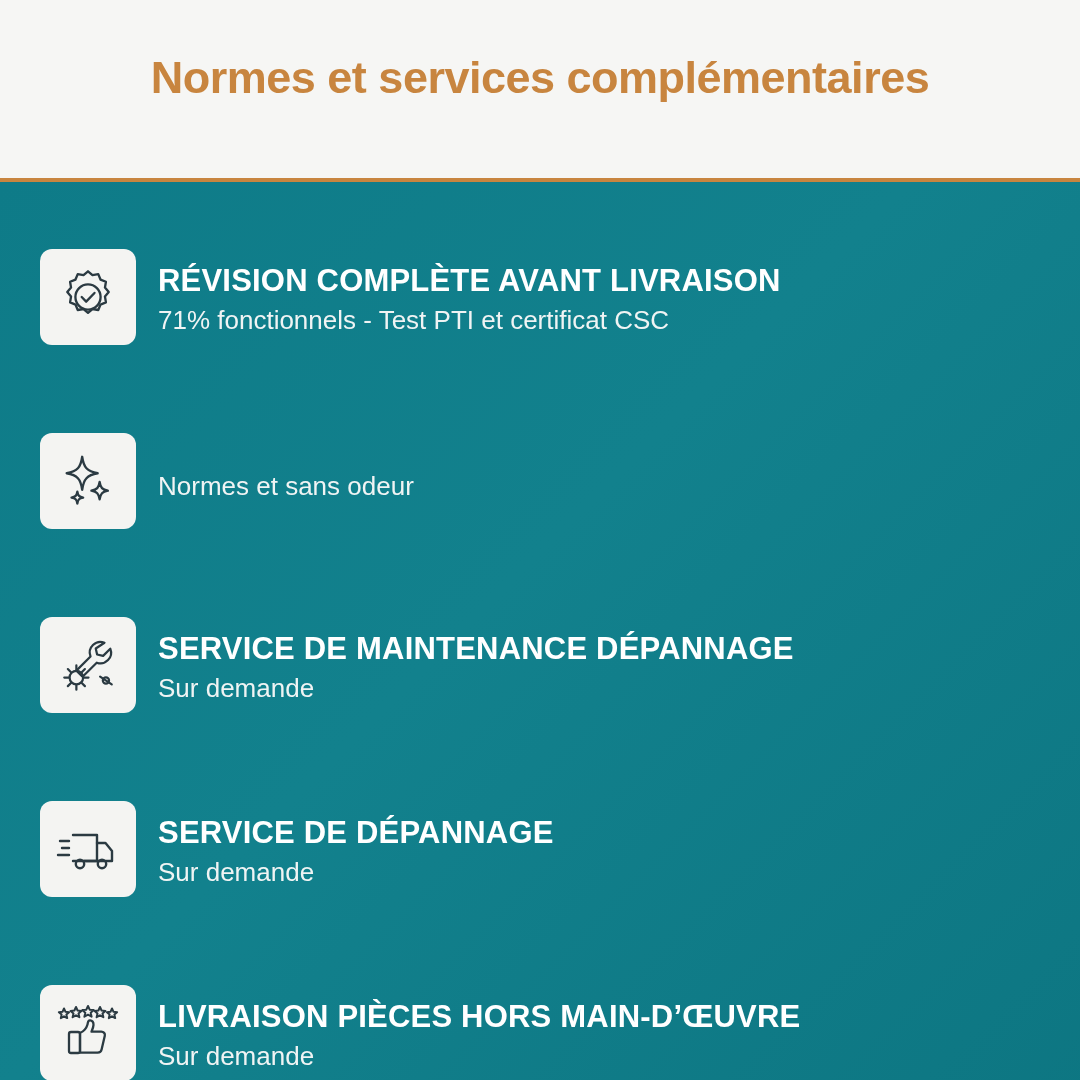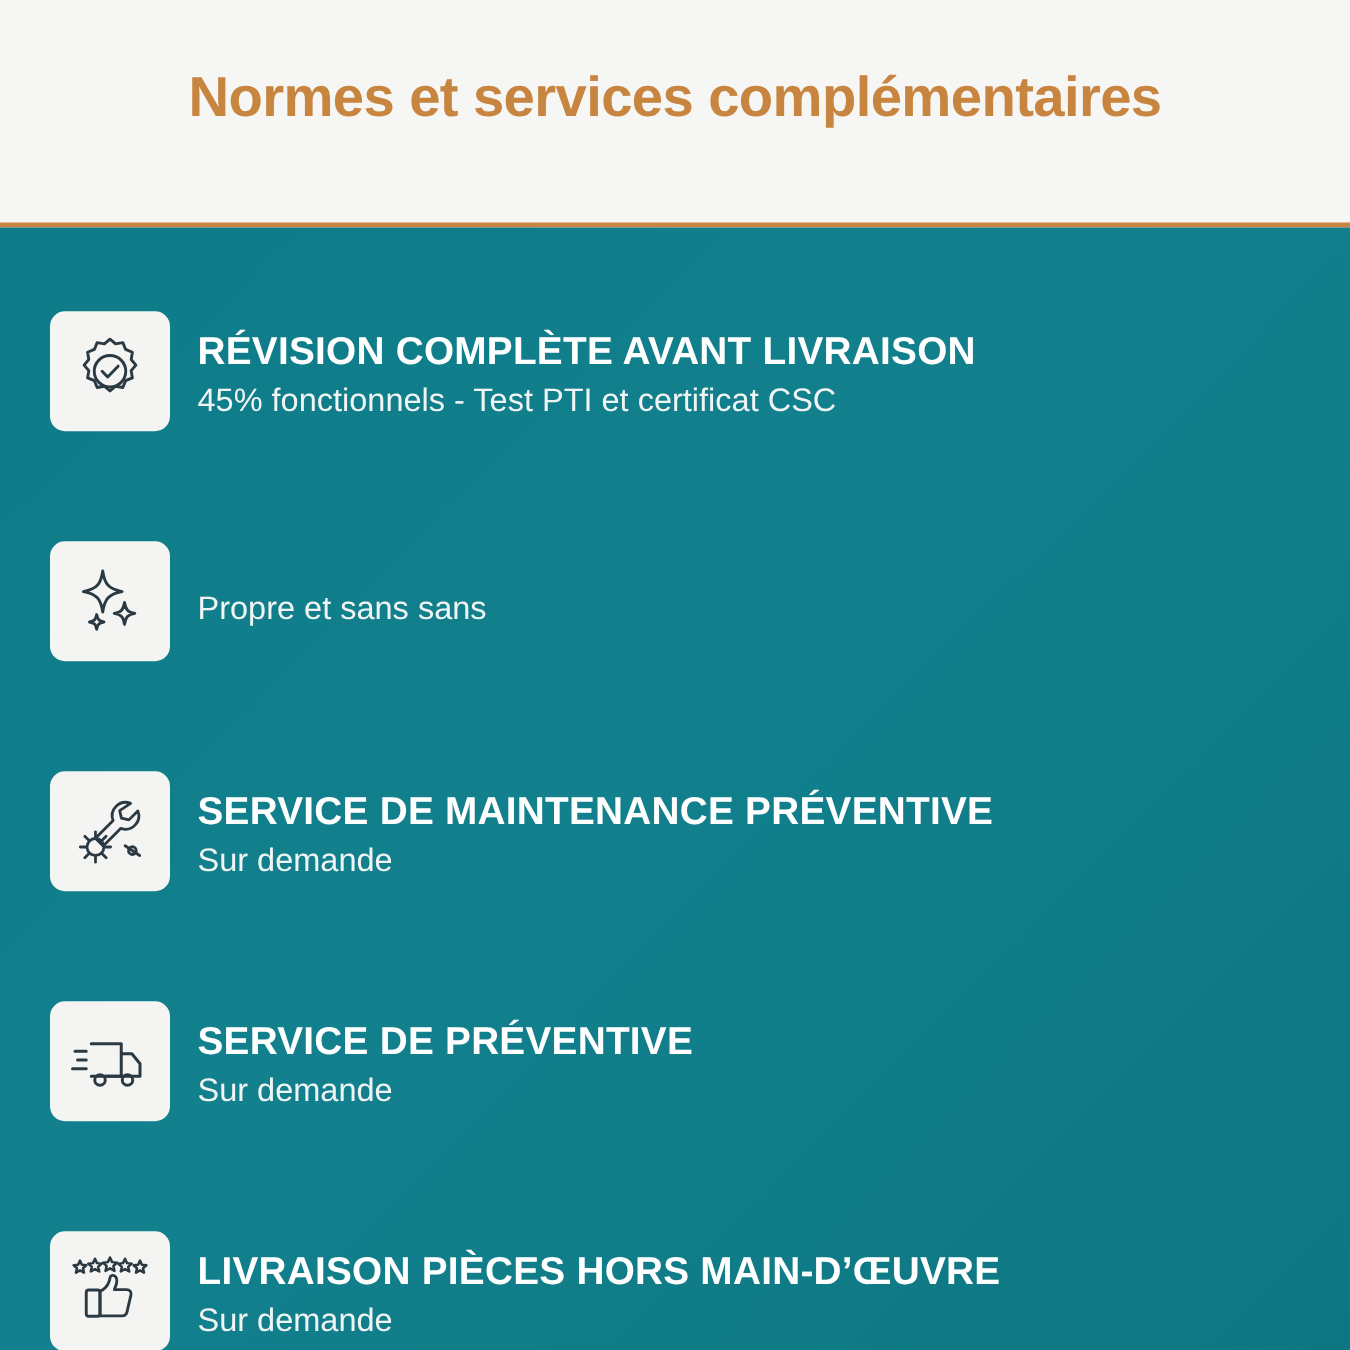--- a/index.html
+++ b/index.html
@@ -118,66 +118,66 @@
       <div class="feature">
         <div class="icon-box">
           <svg width="62" height="62" viewBox="0 0 64 64" fill="none" stroke="#2b3a42" stroke-width="2.4" stroke-linecap="round" stroke-linejoin="round">
             <path d="M32 5.5 l4.6 3.9 6-1 2.3 5.6 5.6 2.3 -1 6 3.9 4.6 -3.9 4.6 1 6 -5.6 2.3 -2.3 5.6 -6 -1 -4.6 3.9 -4.6 -3.9 -6 1 -2.3 -5.6 -5.6 -2.3 1 -6 -3.9 -4.6 3.9 -4.6 -1 -6 5.6 -2.3 2.3 -5.6 6 1 z"></path>
             <circle cx="32" cy="32" r="13"></circle>
             <path d="M25.5 32 l4.6 4.8 8.6 -9"></path>
           </svg>
         </div>
         <div class="feature-text">
           <div class="feature-title">RÉVISION COMPLÈTE AVANT LIVRAISON</div>
-          <div class="feature-sub">45% fonctionnels - Test PTI et certificat CSC</div>
+          <div class="feature-sub">71% fonctionnels - Test PTI et certificat CSC</div>
         </div>
       </div>
 
       <div class="feature">
         <div class="icon-box">
           <svg width="62" height="62" viewBox="0 0 64 64" fill="none" stroke="#2b3a42" stroke-width="2.4" stroke-linecap="round" stroke-linejoin="round">
             <path d="M26 7 C27.5 18 31 22 42 24 C31 26 27.5 30 26 41 C24.5 30 21 26 10 24 C21 22 24.5 18 26 7 Z"></path>
             <path d="M44 33 C44.9 39 46.8 41 52.5 42 C46.8 43 44.9 45 44 51 C43.1 45 41.2 43 35.5 42 C41.2 41 43.1 39 44 33 Z"></path>
             <path d="M21 43 C21.7 47.2 23 48.4 27 49.1 C23 49.8 21.7 51 21 55.2 C20.3 51 19 49.8 15 49.1 C19 48.4 20.3 47.2 21 43 Z"></path>
           </svg>
         </div>
         <div class="feature-text">
-          <div class="feature-sub">Propre et sans sans</div>
+          <div class="feature-sub">Normes et sans odeur</div>
         </div>
       </div>
 
       <div class="feature">
         <div class="icon-box">
           <svg width="62" height="62" viewBox="0 0 64 64" fill="none" stroke="#2b3a42" stroke-width="2.3" stroke-linecap="round" stroke-linejoin="round">
             <path d="M49 9 a11 11 0 0 0 -14.4 14.2 L20 37.8 l6.4 6.4 L41 29.6 A11 11 0 0 0 55 15.2 L47.6 22.6 41.4 21.2 40 15 Z"></path>
             <circle cx="50.5" cy="48" r="3.2"></circle>
             <path d="M44.5 44 l12 8"></path>
             <circle cx="20" cy="45" r="7"></circle>
             <path d="M20 32.5 v5 M20 52.5 v5 M7.5 45 h5 M27.5 45 h5 M11.2 36.2 l3.5 3.5 M25.3 50.3 l3.5 3.5 M28.8 36.2 l-3.5 3.5 M14.7 50.3 l-3.5 3.5"></path>
           </svg>
         </div>
         <div class="feature-text">
-          <div class="feature-title">SERVICE DE MAINTENANCE PRÉVENTIVE</div>
+          <div class="feature-title">SERVICE DE MAINTENANCE DÉPANNAGE</div>
           <div class="feature-sub">Sur demande</div>
         </div>
       </div>
 
       <div class="feature">
         <div class="icon-box">
           <svg width="64" height="64" viewBox="0 0 64 64" fill="none" stroke="#2b3a42" stroke-width="2.4" stroke-linecap="round" stroke-linejoin="round">
             <path d="M17 18 h24 v26 h-24"></path>
             <path d="M41 26 h8.5 l6.5 8 v10 h-15"></path>
             <circle cx="24" cy="47" r="4.2"></circle>
             <circle cx="46" cy="47" r="4.2"></circle>
             <path d="M28 44 h14"></path>
             <path d="M4 24 h9 M6 31 h7 M2 38 h11"></path>
           </svg>
         </div>
         <div class="feature-text">
-          <div class="feature-title">SERVICE DE PRÉVENTIVE</div>
+          <div class="feature-title">SERVICE DE DÉPANNAGE</div>
           <div class="feature-sub">Sur demande</div>
         </div>
       </div>
 
       <div class="feature">
         <div class="icon-box">
           <svg width="64" height="64" viewBox="0 0 64 64" fill="none" stroke="#2b3a42" stroke-width="2" stroke-linecap="round" stroke-linejoin="round">
             <path d="M8 7.5 l1.5 3.3 3.6 .4 -2.7 2.4 .8 3.5 -3.2 -1.8 -3.2 1.8 .8 -3.5 -2.7 -2.4 3.6 -.4 z"></path>
             <path d="M20 6 l1.6 3.5 3.8 .4 -2.9 2.6 .9 3.7 -3.4 -1.9 -3.4 1.9 .9 -3.7 -2.9 -2.6 3.8 -.4 z"></path>
             <path d="M32 5 l1.7 3.7 4 .4 -3 2.7 .9 3.9 -3.6 -2 -3.6 2 .9 -3.9 -3 -2.7 4 -.4 z"></path>

